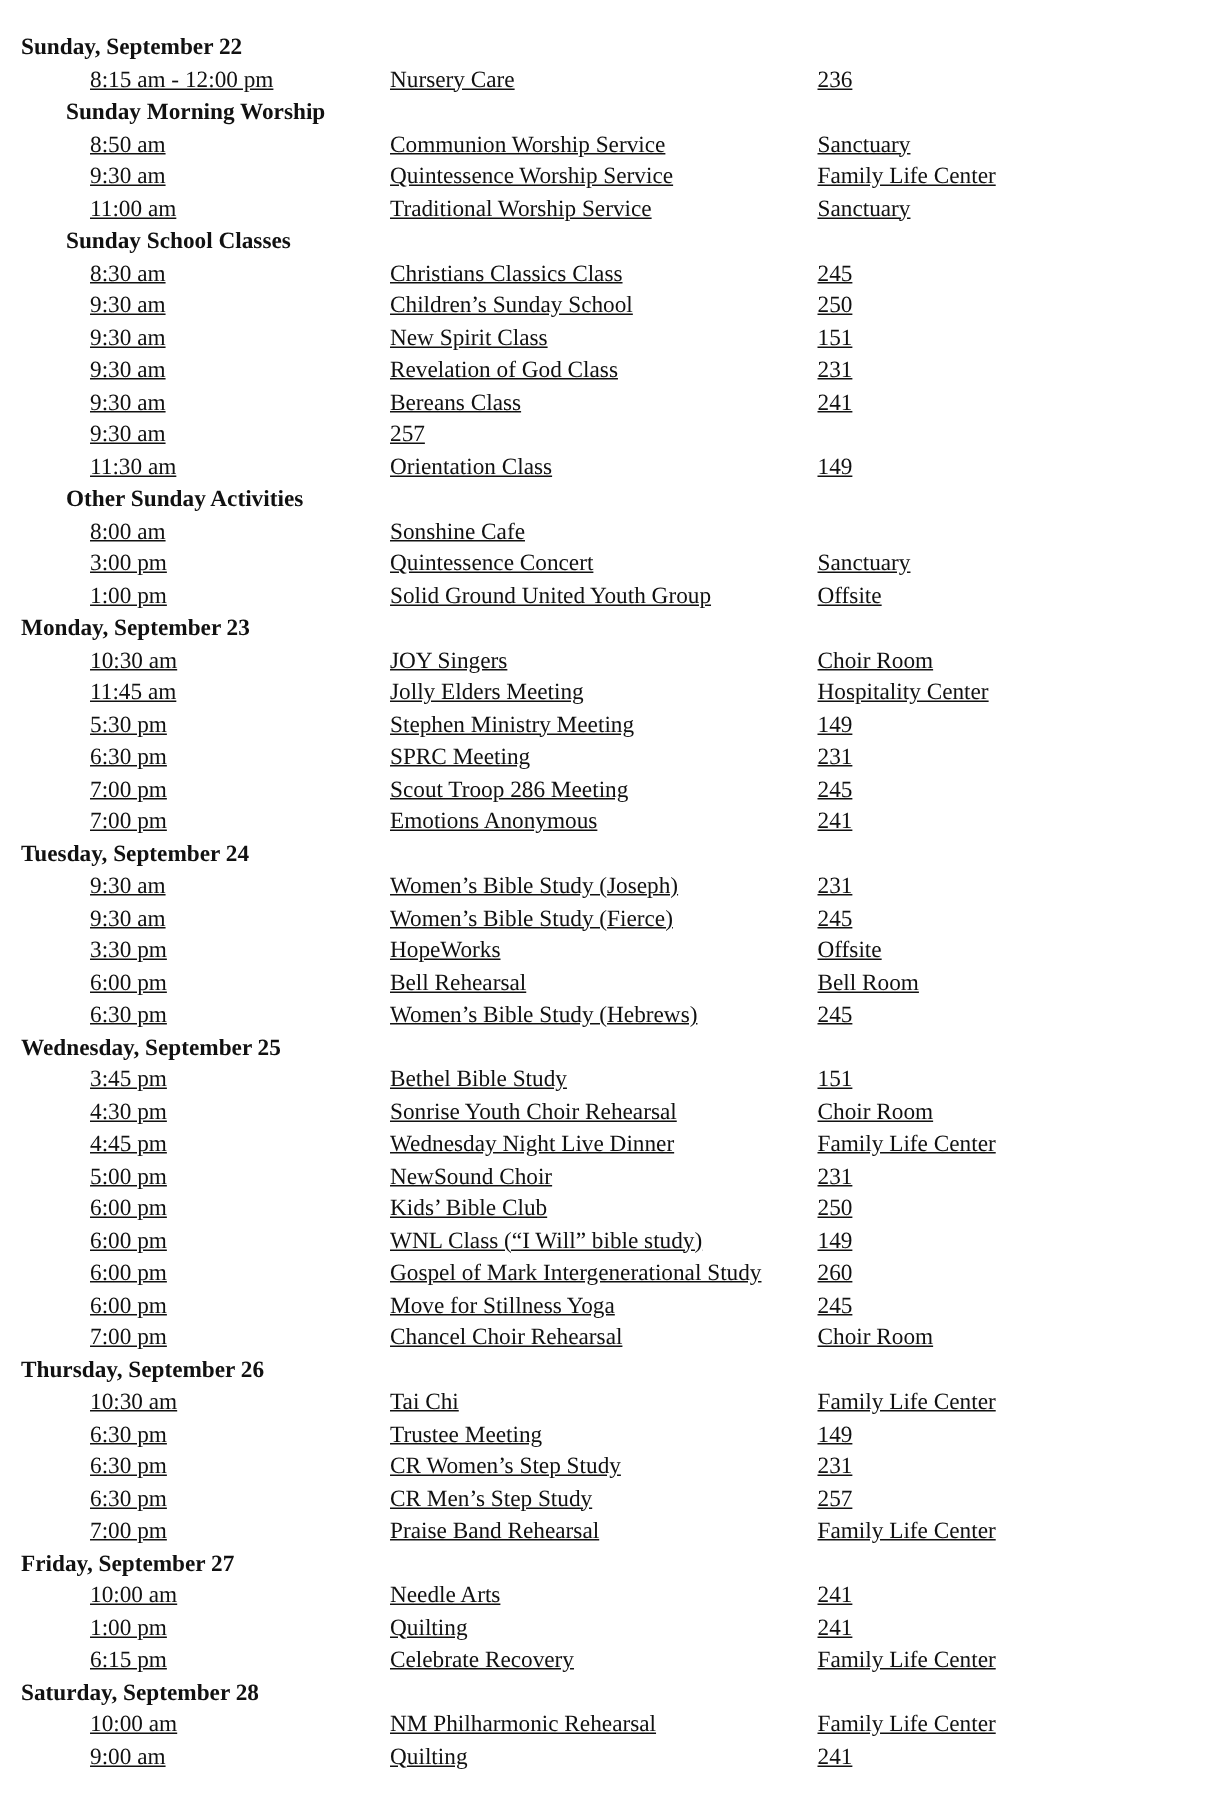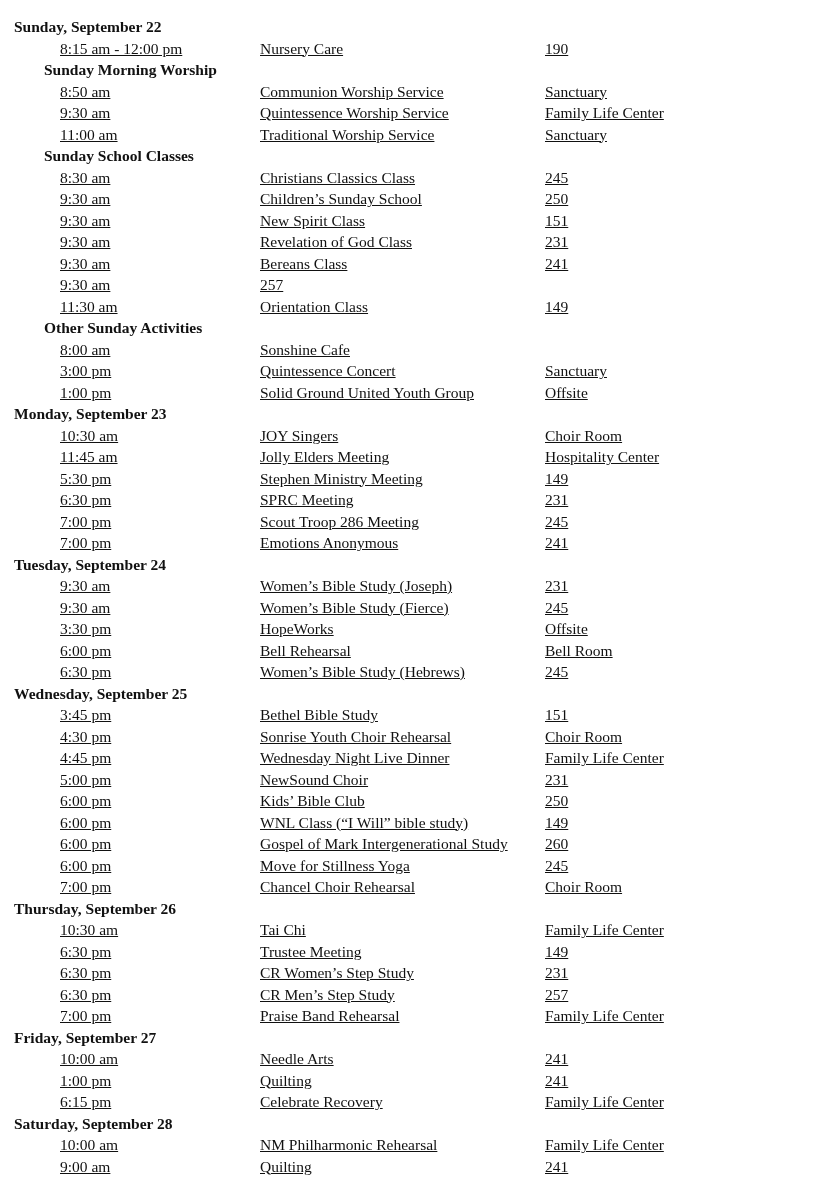--- a/index.html
+++ b/index.html
@@ -5,21 +5,21 @@
   * { margin: 0; padding: 0; box-sizing: border-box; }
   html, body { background: #ffffff; }
   body {
     width: 816px;
     height: 1200px;
     font-family: "Liberation Serif", "DejaVu Serif", serif;
     color: #111111;
     overflow: hidden;
   }
   .page {
-    padding: 16px 10px 0 14px;
+    padding: 21px 10px 0 14px;
   }
   .line {
     font-size: 15.5px;
     line-height: 21.5px;
     white-space: nowrap;
   }
   .day-header {
     font-weight: 700;
   }
   .section-header {
@@ -38,21 +38,21 @@
 </style>
 </head>
 <body>
 
 <div class="page">
   <div id="schedule-list">
       <div class="line day-header">Sunday, September 22</div>
       <div class="line event-row">
         <span class="event-time">8:15 am - 12:00 pm</span>
         <span class="event-name">Nursery Care</span>
-        <span class="event-location">190</span>
+        <span class="event-location">236</span>
       </div>
       <div class="line section-header">Sunday Morning Worship</div>
       <div class="line event-row">
         <span class="event-time">8:50 am</span>
         <span class="event-name">Communion Worship Service</span>
         <span class="event-location">Sanctuary</span>
       </div>
       <div class="line event-row">
         <span class="event-time">9:30 am</span>
         <span class="event-name">Quintessence Worship Service</span>

